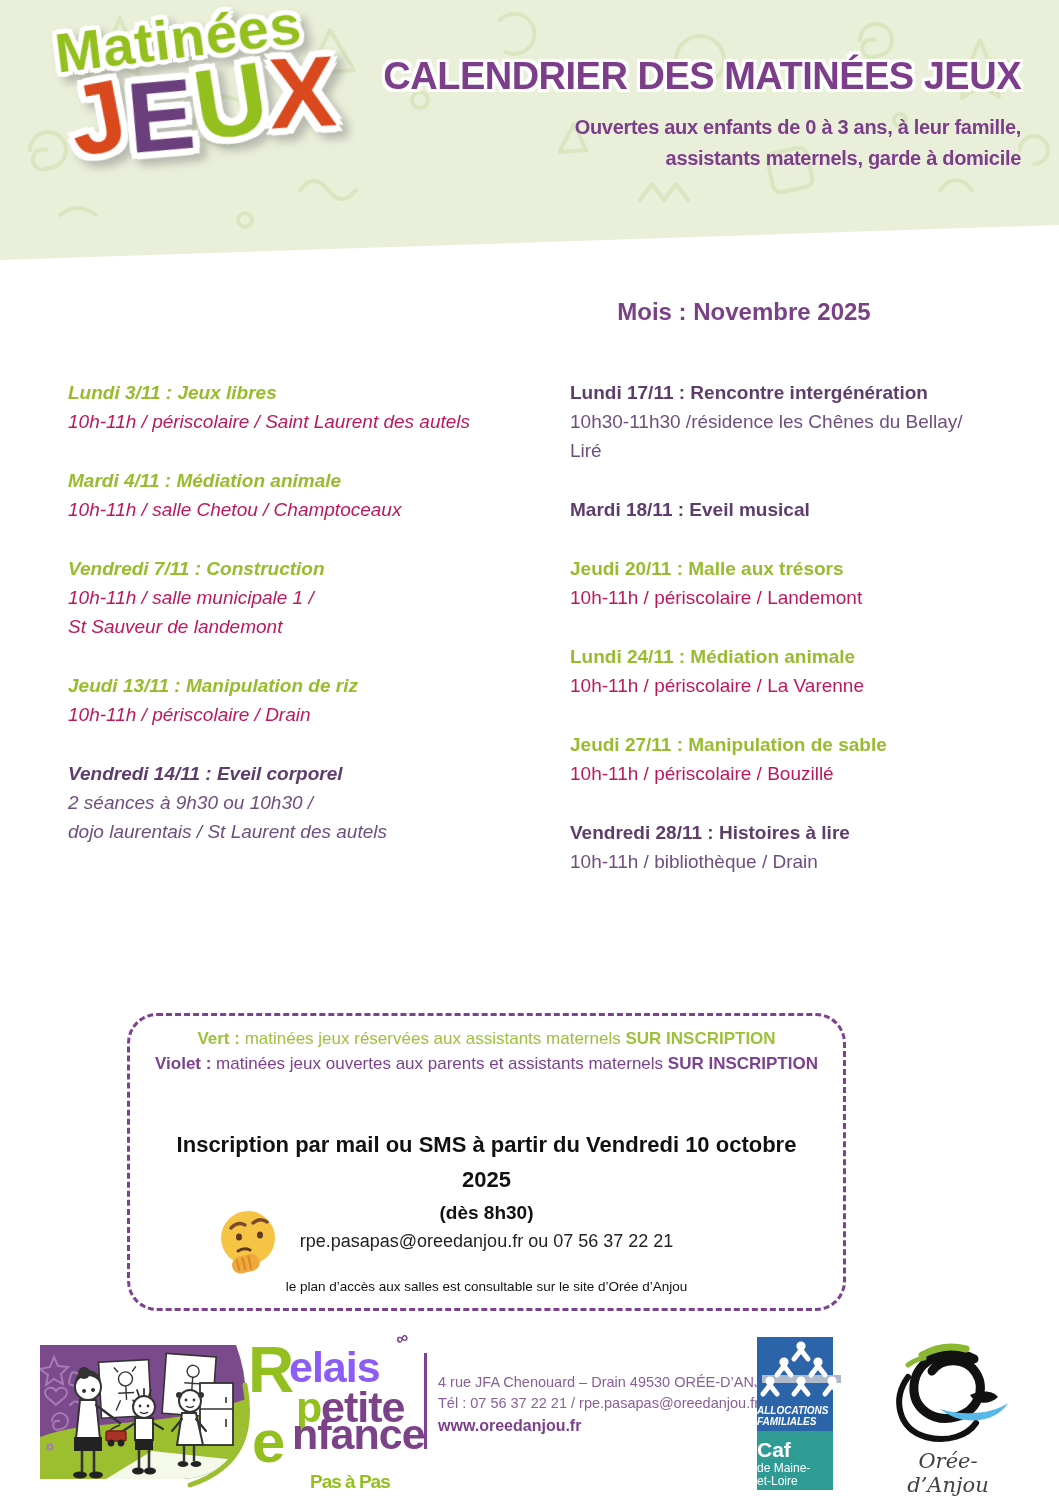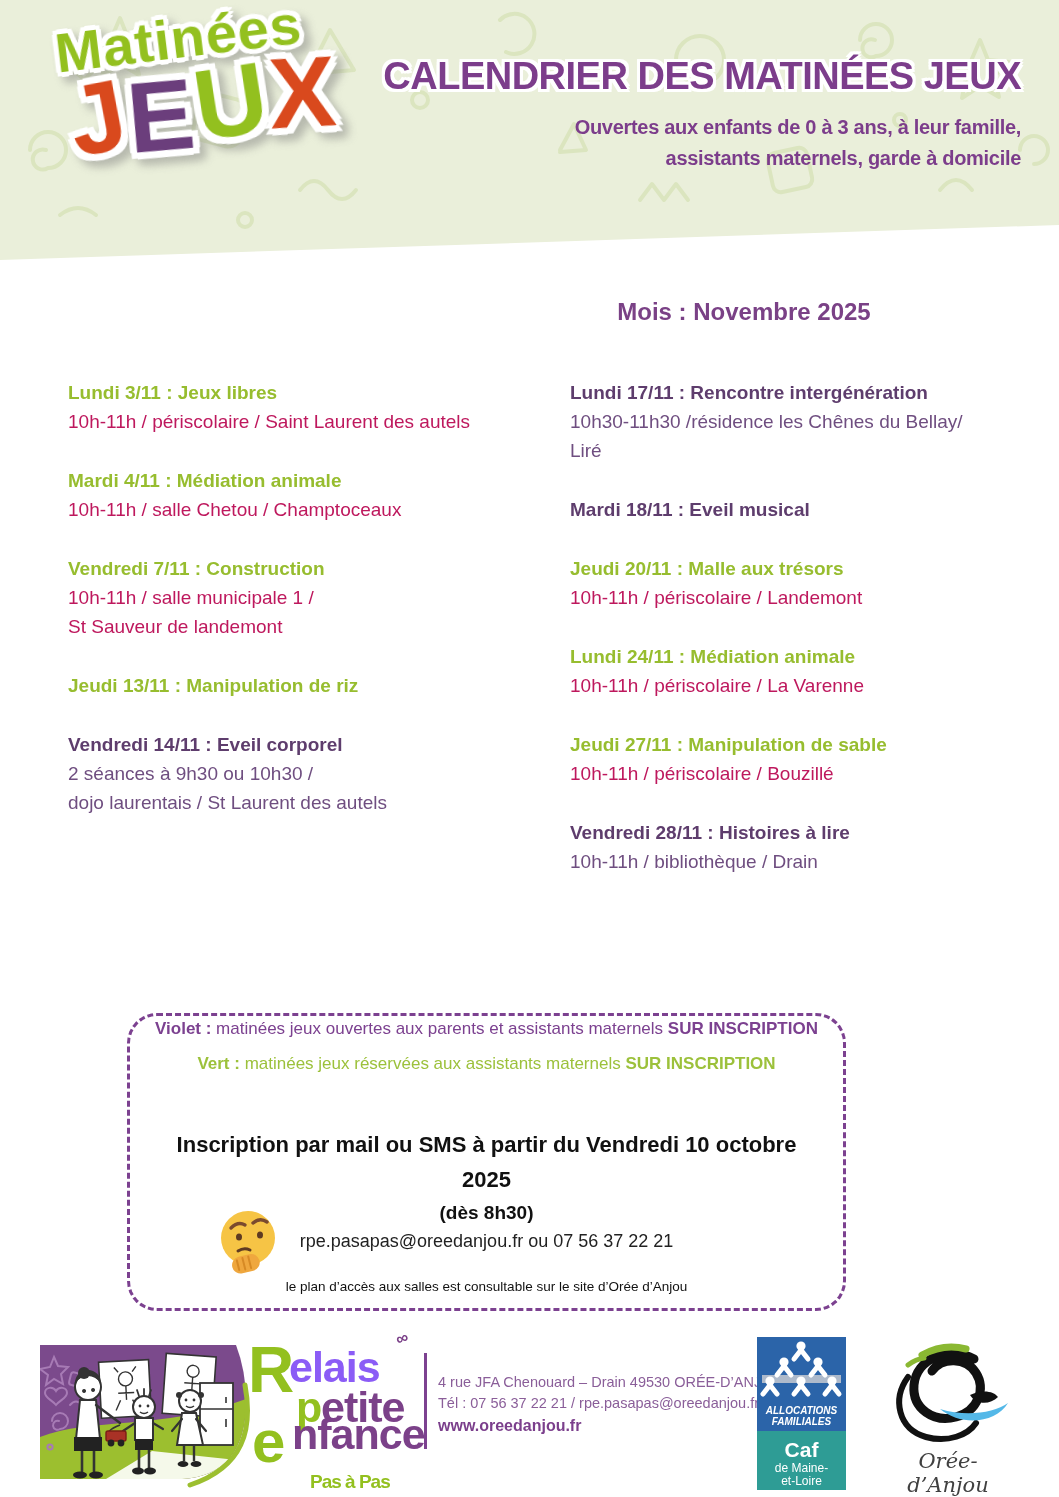--- a/index.html
+++ b/index.html
@@ -28,21 +28,21 @@
   .main-title{font-size:38px;font-weight:bold;letter-spacing:-.5px;margin:0;line-height:1.1;
         text-shadow:-3px -3px 0 #fff,3px -3px 0 #fff,-3px 3px 0 #fff,3px 3px 0 #fff,0 3px 0 #fff,0 -3px 0 #fff,3px 0 0 #fff,-3px 0 0 #fff;}
   .subtitle{margin-top:14px;font-size:20px;font-weight:bold;letter-spacing:-.3px;line-height:31px;}
 
   
   .month-title{position:absolute;left:570px;top:298px;width:348px;text-align:center;
                font-size:24px;font-weight:bold;color:#7A4186;}
 
   
   .col{position:absolute;top:378px;}
-  .col-left{left:68px;width:490px;}
+  .col-left{left:68px;width:490px;font-style:italic;}
   .col-right{left:570px;width:480px;}
   .event{margin-bottom:30px;font-size:19px;line-height:29px;}
   .event-title{font-weight:bold;}
   .event.green .event-title{color:#97BD2F;}
   .event.green .event-line{color:#be185d;}
   .event.violet .event-title{color:#5E3D6D;}
   .event.violet .event-line{color:#6F4E80;}
 
   
   .info-box{position:absolute;left:127px;top:1013px;width:719px;height:298px;box-sizing:border-box;
@@ -68,21 +68,21 @@
   .r-etite{left:73px;top:48px;font-size:43px;color:#7B4189;}
   .r-e{left:4px;top:74px;font-size:60px;color:#93C01F;}
   .r-nfance{left:44px;top:75px;font-size:43px;color:#7B4189;}
   .r-tag{left:62px;top:134px;font-size:19px;color:#93C01F;letter-spacing:0;}
   .r-fly{left:148px;top:-8px;font-size:17px;color:#7B4189;transform:rotate(-20deg);letter-spacing:0;}
 
   .footer-divider{position:absolute;left:424px;top:1353px;width:3px;height:96px;background:#7C4190;}
   .address{position:absolute;left:438px;top:1372px;font-size:14.5px;line-height:21px;color:#8A5E99;}
   .website{font-weight:bold;font-size:16px;color:#7B3F8C;margin-top:1px;}
 
-  .caf{position:absolute;left:757px;top:1337px;width:89px;height:153px;text-align:center;}
+  .caf{position:absolute;left:757px;top:1337px;width:76px;height:153px;}
   .caf-top{height:94px;background:#2B64A9;color:#fff;}
   .caf-top .caf-txt{font-size:10px;font-style:italic;font-weight:bold;line-height:11px;margin-top:-2px;}
   .caf-bottom{height:59px;background:#2E9C95;color:#fff;}
   .caf-name{font-size:21px;font-weight:bold;line-height:24px;padding-top:7px;}
   .caf-region{font-size:12px;line-height:13px;}
 
   .oree{position:absolute;left:878px;top:1337px;width:140px;height:158px;text-align:center;}
   .oree-text{font-family:"DejaVu Serif",serif;font-style:italic;font-size:21px;color:#404040;
              display:block;margin-top:-4px;letter-spacing:0;}
 </style>
@@ -151,20 +151,23 @@
     </div>
       <div class="event green">
       <div class="event-title">Vendredi 7/11 : Construction</div>
       <div>
           <div class="event-line">10h-11h / salle municipale 1 /</div>
           <div class="event-line">St Sauveur de landemont</div>
         </div>
     </div>
       <div class="event green">
       <div class="event-title">Jeudi 13/11 : Manipulation de riz</div>
+      <div>
+          <div class="event-line">10h-11h / périscolaire / Drain</div>
+        </div>
     </div>
       <div class="event violet">
       <div class="event-title">Vendredi 14/11 : Eveil corporel</div>
       <div>
           <div class="event-line">2 séances à 9h30 ou 10h30 /</div>
           <div class="event-line">dojo laurentais /  St Laurent des autels</div>
         </div>
     </div>
     </div>
   <div class="col col-right">
@@ -198,25 +201,25 @@
     </div>
       <div class="event violet">
       <div class="event-title">Vendredi 28/11 : Histoires à lire</div>
       <div>
           <div class="event-line">10h-11h / bibliothèque / Drain</div>
         </div>
     </div>
     </div>
 
   <div class="info-box">
+    <div class="legend-line first lg-green">
+      <b>Vert :</b><span> matinées jeux réservées aux assistants maternels </span><b>SUR INSCRIPTION</b>
+    </div>
     <div class="legend-line lg-violet">
       <b>Violet :</b><span> matinées jeux ouvertes aux parents et assistants maternels </span><b>SUR INSCRIPTION</b>
-    </div>
-    <div class="legend-line first lg-green">
-      <b>Vert :</b><span> matinées jeux réservées aux assistants maternels </span><b>SUR INSCRIPTION</b>
     </div>
 
     <div class="inscription">
       <div>Inscription par mail ou SMS  à partir du Vendredi 10 octobre</div>
       <div>2025</div>
     </div>
     <div class="time-note">(dès 8h30)</div>
     <div class="contact-line">rpe.pasapas@oreedanjou.fr ou 07 56 37 22 21</div>
     <div class="access-note">le plan d’accès aux salles est consultable sur le site d’Orée d’Anjou</div>
 

